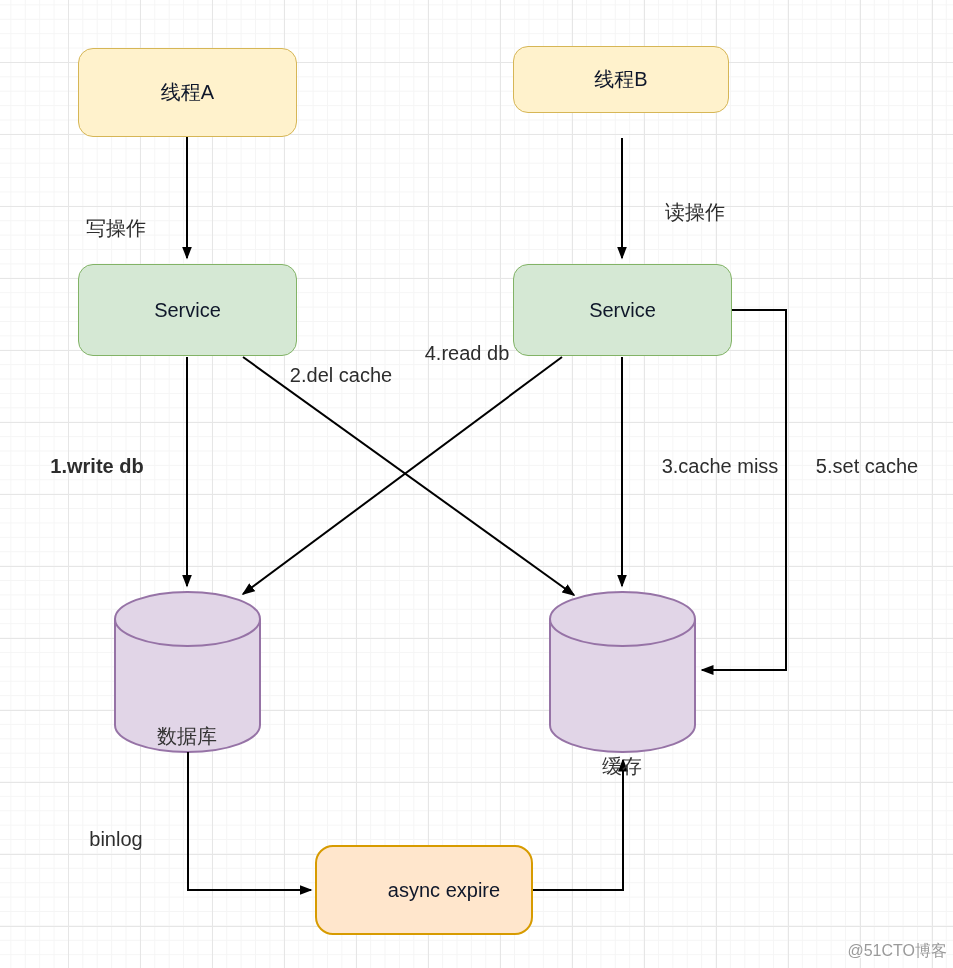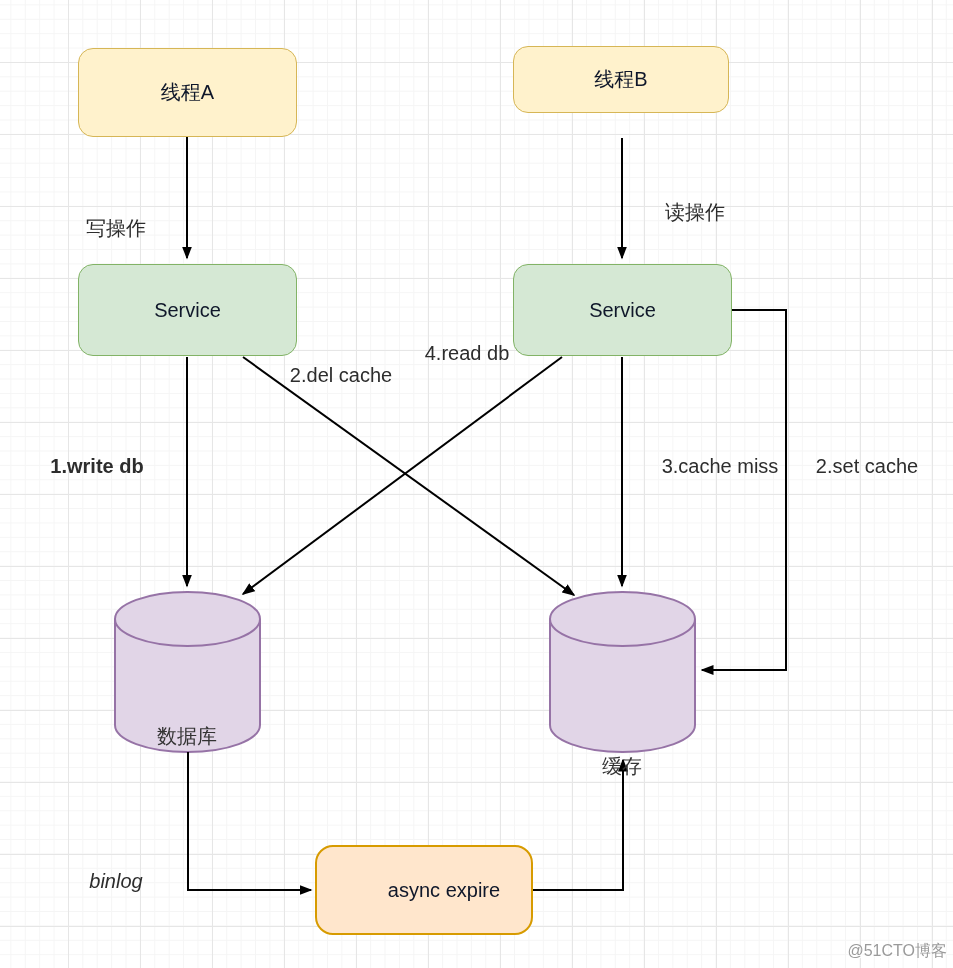--- a/index.html
+++ b/index.html
@@ -43,21 +43,21 @@
     position:absolute;font-size:20px;color:#2d2d2d;
     transform:translate(-50%,-50%);white-space:nowrap;
   }
   #lbl-write-op{left:116px;top:228px;}
   #lbl-read-op{left:695px;top:212px;}
   #lbl-write-db{left:97px;top:466px;font-weight:bold;}
   #lbl-del-cache{left:341px;top:375px;}
   #lbl-read-db{left:467px;top:353px;}
   #lbl-cache-miss{left:720px;top:466px;}
   #lbl-set-cache{left:867px;top:466px;}
-  #lbl-binlog{left:116px;top:881px;font-style:italic;}
+  #lbl-binlog{left:116px;top:839px;}
   .watermark{
     position:absolute;right:6px;bottom:6px;font-size:16px;color:#9a9a9a;
     text-shadow:1px 1px 0 #ffffff;
   }
 </style>
 </head>
 <body>
 
 <div class="canvas">
 
@@ -96,17 +96,17 @@
 
   <div id="db-label" class="cyl-label">数据库</div>
   <div id="cache-label" class="cyl-label">缓存</div>
 
   <div id="lbl-write-op" class="edge-label">写操作</div>
   <div id="lbl-read-op" class="edge-label">读操作</div>
   <div id="lbl-write-db" class="edge-label">1.write db</div>
   <div id="lbl-del-cache" class="edge-label">2.del cache</div>
   <div id="lbl-read-db" class="edge-label">4.read db</div>
   <div id="lbl-cache-miss" class="edge-label">3.cache miss</div>
-  <div id="lbl-set-cache" class="edge-label">2.set cache</div>
+  <div id="lbl-set-cache" class="edge-label">5.set cache</div>
   <div id="lbl-binlog" class="edge-label">binlog</div>
 
   <div class="watermark">@51CTO博客</div>
 </div>
 
 </body></html>

